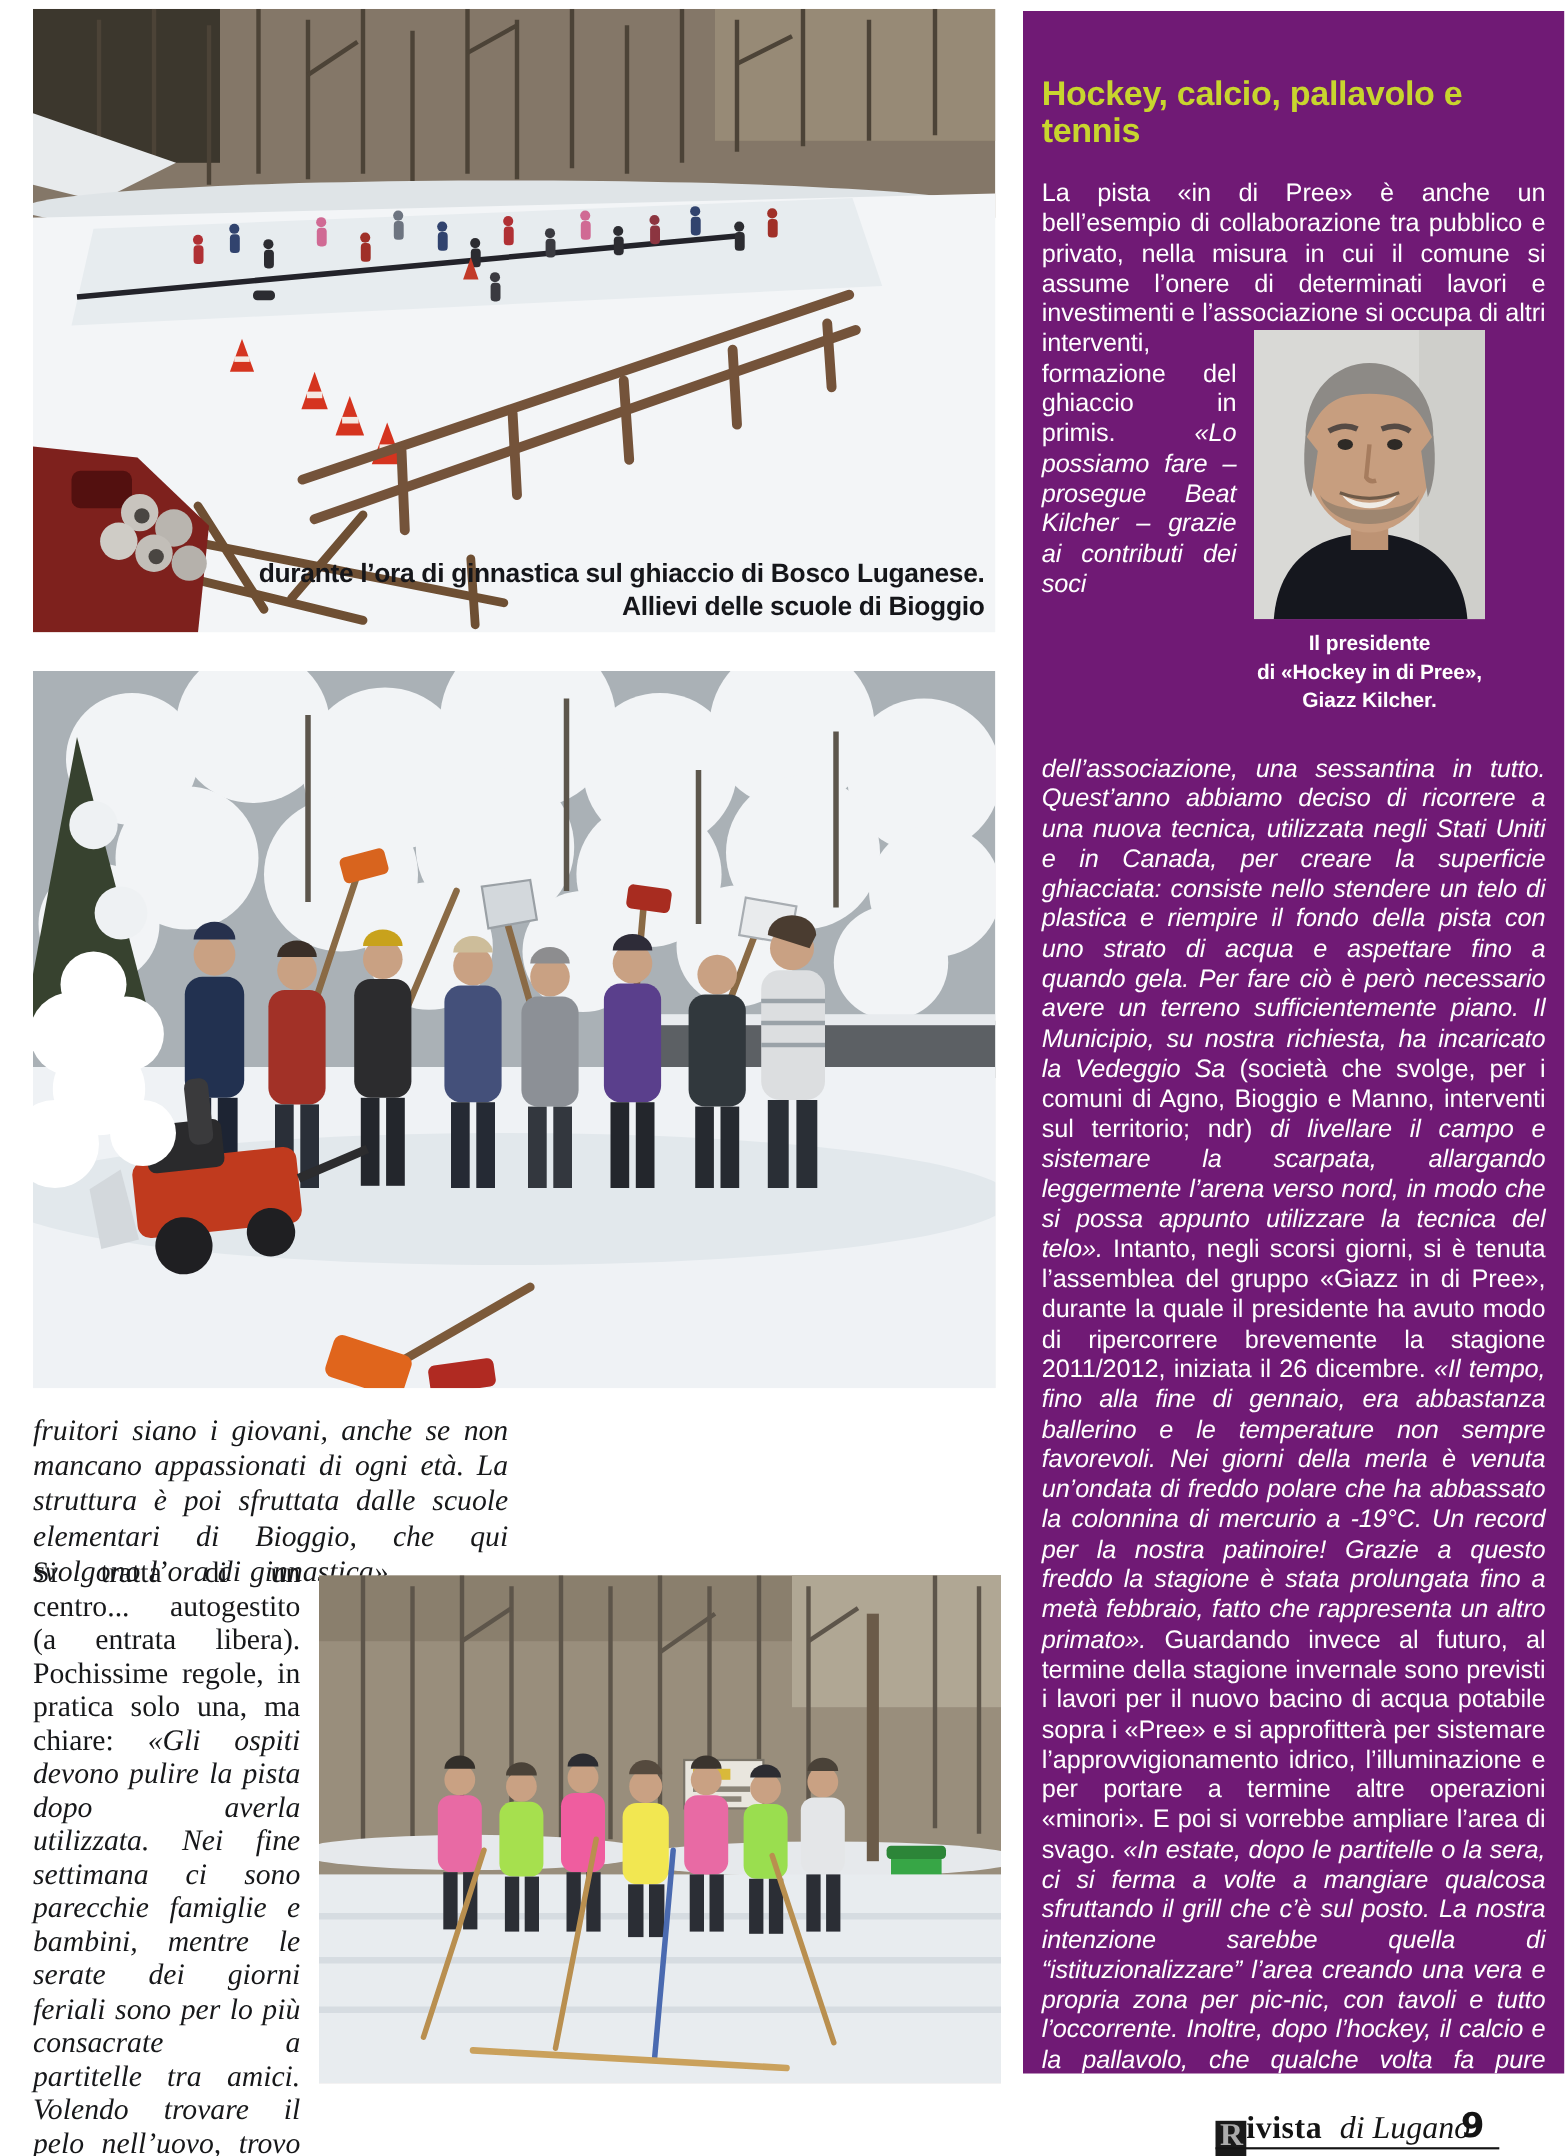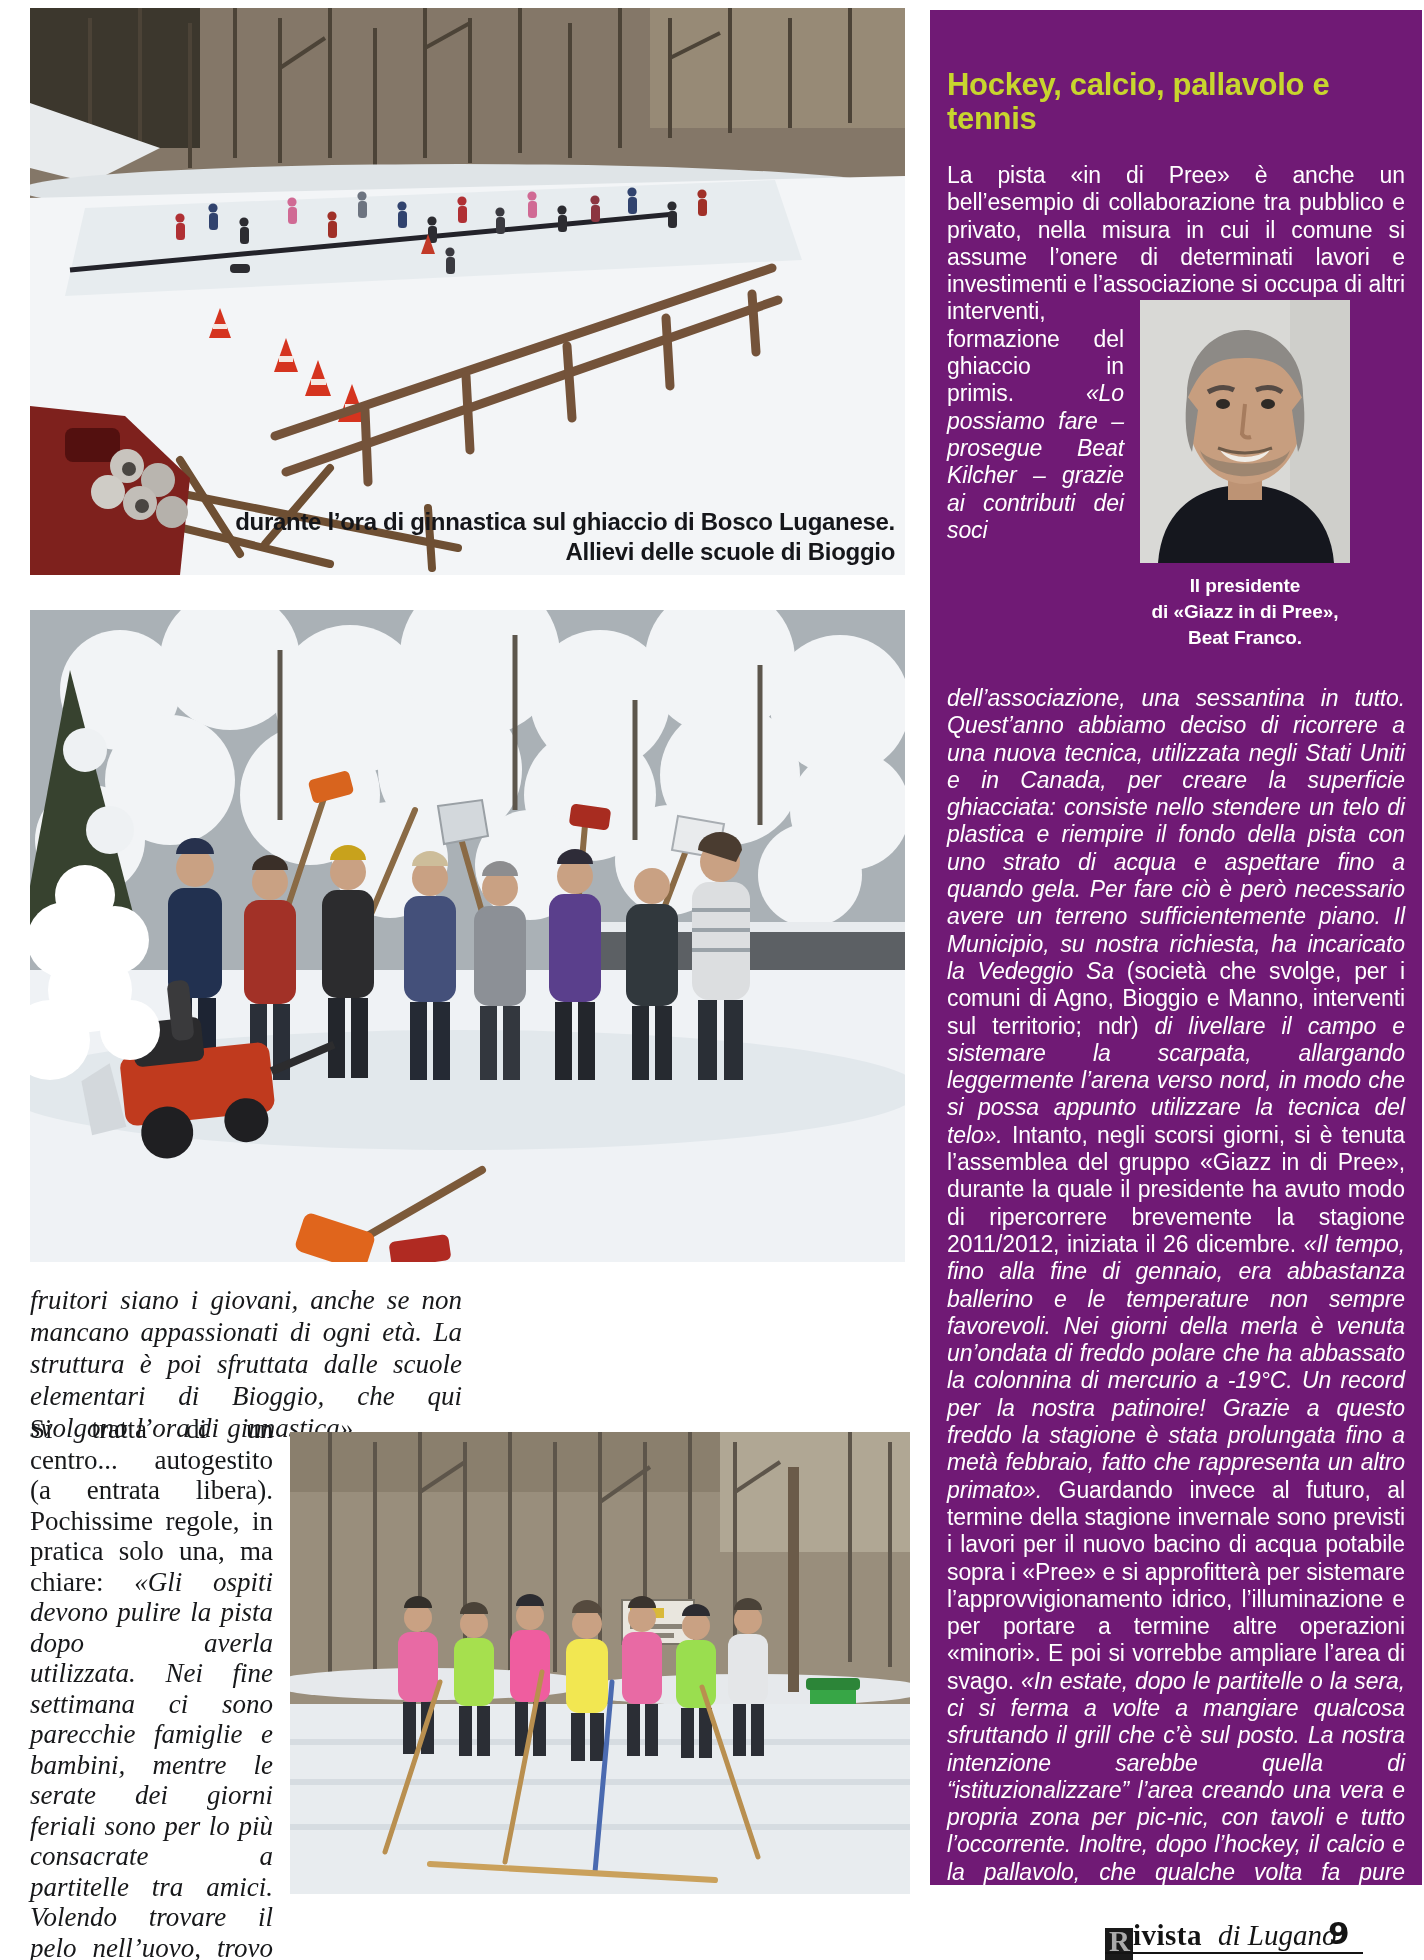--- a/index.html
+++ b/index.html
@@ -423,22 +423,22 @@
           <path d="M116,90 q14,-6 26,2" stroke="#554a44" stroke-width="5" fill="none"></path>
           <ellipse cx="83" cy="104" rx="7" ry="5" fill="#2e2a26"></ellipse>
             <ellipse cx="128" cy="104" rx="7" ry="5" fill="#2e2a26"></ellipse>
           <path d="M105,104 L102,134 q3,5 9,3" stroke="#a67c5e" stroke-width="4" fill="none"></path>
           <path d="M60,150 C70,185 140,185 150,150 C140,168 70,168 60,150 Z" fill="#93806d" opacity="0.8"></path>
           <path d="M80,150 q25,14 50,0 q-8,12 -25,12 q-17,0 -25,-12 Z" fill="#f0ece6"></path>
           <path d="M78,148 q27,10 54,0" stroke="#6e5a48" stroke-width="3" fill="none"></path>
         </svg>
         <figcaption>
           <div>Il presidente</div>
-          <div>di «Giazz in di Pree»,</div>
-          <div>Beat Franco.</div>
+          <div>di «Hockey in di Pree»,</div>
+          <div>Giazz Kilcher.</div>
         </figcaption>
       </figure>
       <span><span>La pista «in di Pree» è anche un bell’esempio di collaborazione tra pubblico e privato, nella misura in cui il comune si assume l’onere di determinati lavori e investimenti e l’associazione si occupa di altri interventi, formazione del ghiaccio in primis. </span><span class="it">«Lo possiamo fare – prosegue Beat Kilcher – grazie ai contributi dei soci dell’associazione, una sessantina in tutto. Quest’anno abbiamo deciso di ricorrere a una nuova tecnica, utilizzata negli Stati Uniti e in Canada, per creare la superficie ghiacciata: consiste nello stendere un telo di plastica e riempire il fondo della pista con uno strato di acqua e aspettare fino a quando gela. Per fare ciò è però necessario avere un terreno sufficientemente piano. Il Municipio, su nostra richiesta, ha incaricato la Vedeggio Sa </span><span>(società che svolge, per i comuni di Agno, Bioggio e Manno, interventi sul territorio; ndr) </span><span class="it">di livellare il campo e sistemare la scarpata, allargando leggermente l’arena verso nord, in modo che si possa appunto utilizzare la tecnica del telo».</span><span> Intanto, negli scorsi giorni, si è tenuta l’assemblea del gruppo «Giazz in di Pree», durante la quale il presidente ha avuto modo di ripercorrere brevemente la stagione 2011/2012, iniziata il 26 dicembre. </span><span class="it">«Il tempo, fino alla fine di gennaio, era abbastanza ballerino e le temperature non sempre favorevoli. Nei giorni della merla è venuta un’ondata di freddo polare che ha abbassato la colonnina di mercurio a -19°C. Un record per la nostra patinoire! Grazie a questo freddo la stagione è stata prolungata fino a metà febbraio, fatto che rappresenta un altro primato».</span><span> Guardando invece al futuro, al termine della stagione invernale sono previsti i lavori per il nuovo bacino di acqua potabile sopra i «Pree» e si approfitterà per sistemare l’approvvigionamento idrico, l’illuminazione e per portare a termine altre operazioni «minori». E poi si vorrebbe ampliare l’area di svago. </span><span class="it">«In estate, dopo le partitelle o la sera, ci si ferma a volte a mangiare qualcosa sfruttando il grill che c’è sul posto. La nostra intenzione sarebbe quella di “istituzionalizzare” l’area creando una vera e propria zona per pic-nic, con tavoli e tutto l’occorrente. Inoltre, dopo l’hockey, il calcio e la pallavolo, che qualche volta fa pure capolino qui “in di Pree”, l’idea è quella di realizzare un campo da tennis. Sarebbe fantastico: avere a Bosco Luganese un piccolo centro polifunzionale all’aperto, immerso nella natura, per tutta la regione».</span></span>
     </div>
   </aside>
 
   <footer>
     <div class="brand">
       <span class="brand-r">R</span><span class="brand-rest">ivista</span><span class="brand-tail">di Lugano</span>
     </div>

